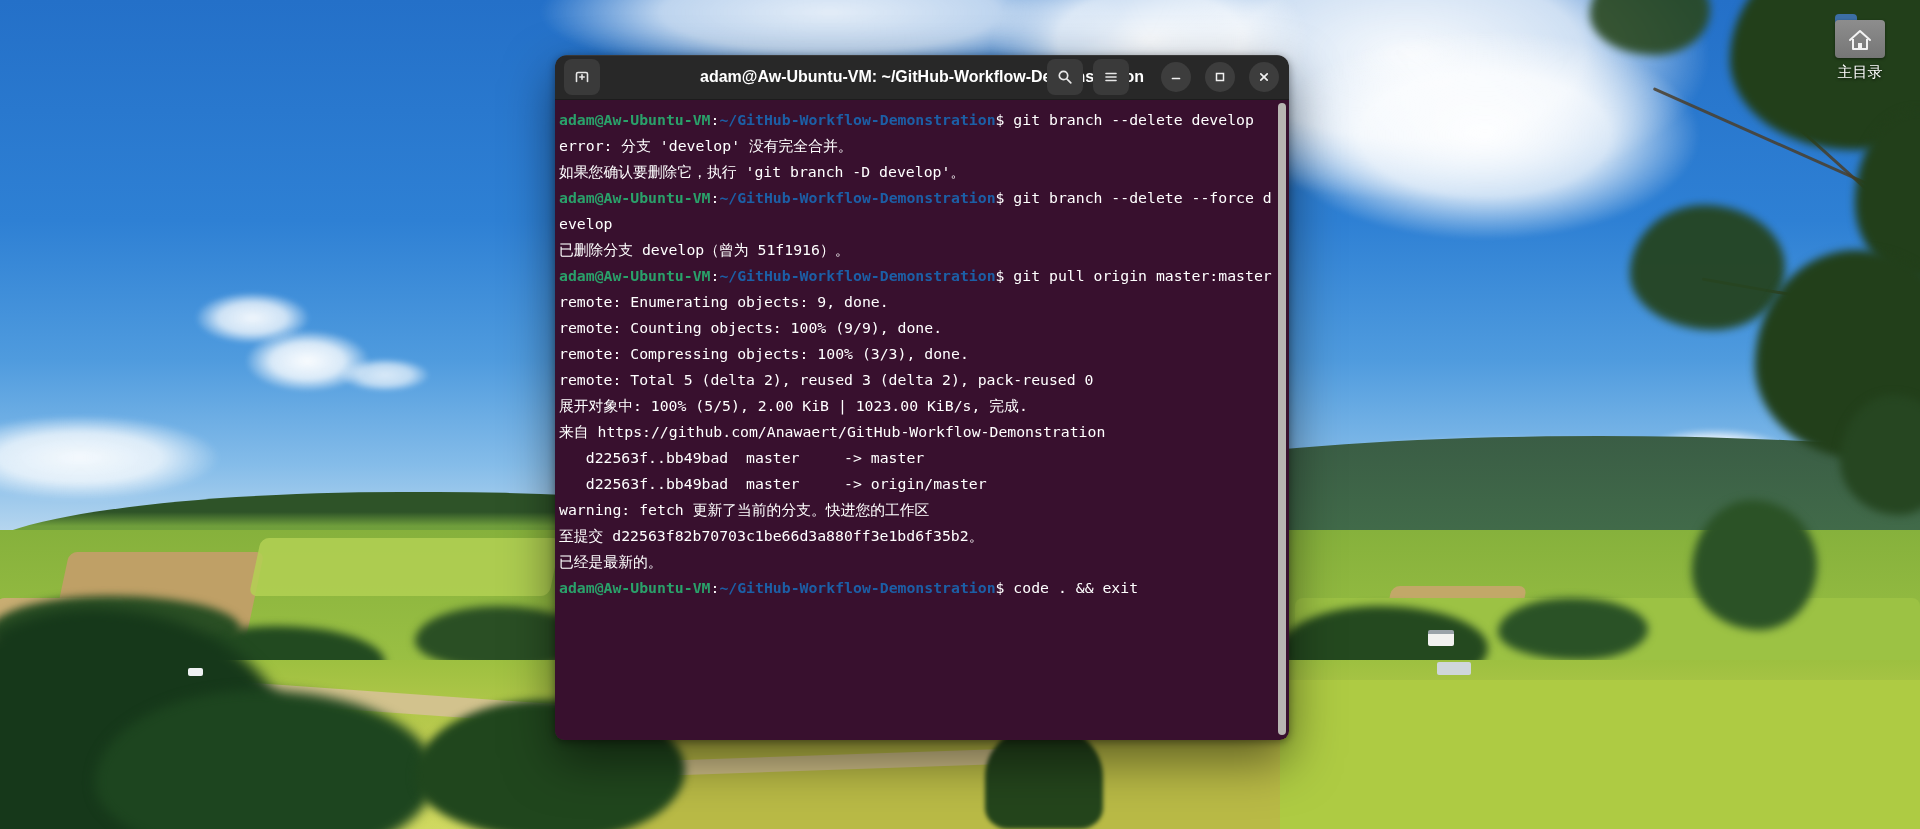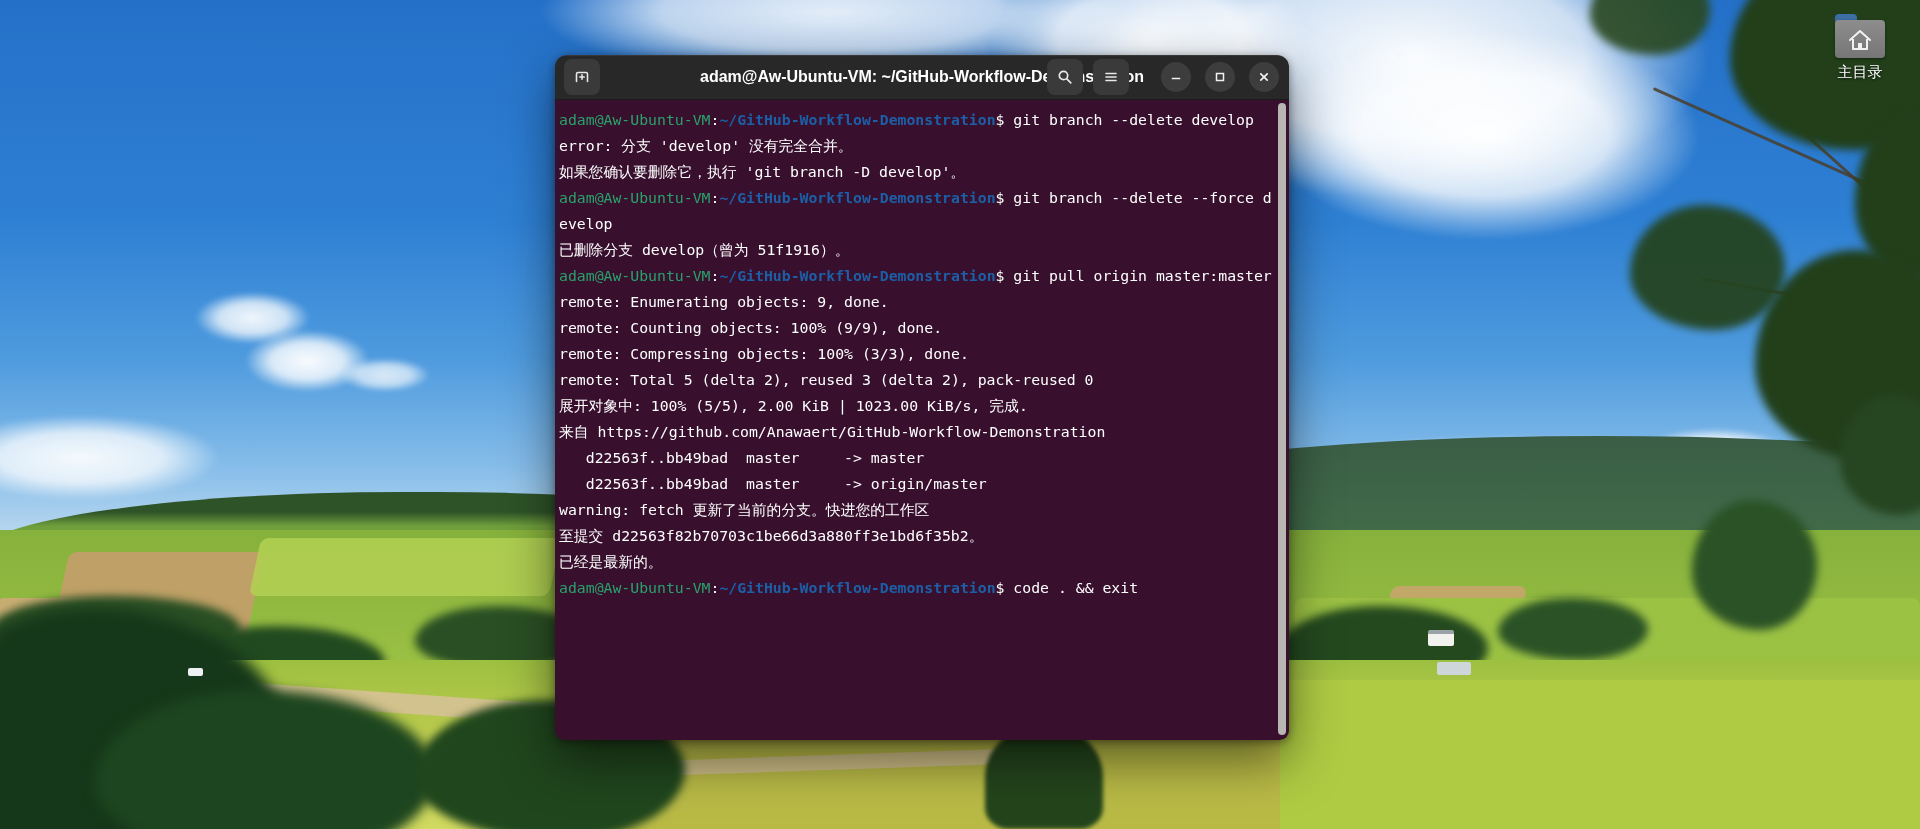--- a/index.html
+++ b/index.html
@@ -37,21 +37,21 @@
   .tb-left{margin-left:9px;z-index:2;}
   .tb-right{position:absolute;right:10px;display:flex;align-items:center;gap:10px;z-index:2;}
   .circle-btn{width:30px;height:30px;border:none;border-radius:50%;background:#3d3d3d;
     display:flex;align-items:center;justify-content:center;padding:0;cursor:pointer;margin-left:4px;}
   .tb-gap{width:8px;}
 
   .content{position:relative;height:641px;background:var(--terminal-background);}
   .term{padding:7px 14px 0 4px;font-family:"DejaVu Sans Mono","Liberation Mono",monospace;
     font-size:14.8px;line-height:26px;color:var(--terminal-foreground);white-space:pre;}
   .tline{height:26px;}
-  .c-green{color:var(--prompt-user-green);font-weight:400;}
+  .c-green{color:var(--prompt-user-green);font-weight:700;}
   .c-blue{color:var(--prompt-path-blue);font-weight:700;}
   .c-fg{color:var(--terminal-foreground);}
   .scrollbar{position:absolute;right:3px;top:3px;width:8px;height:632px;border-radius:4px;
     background:var(--scrollbar-thumb);}
 </style>
 </head>
 <body>
 
 <div class="stage">
 

